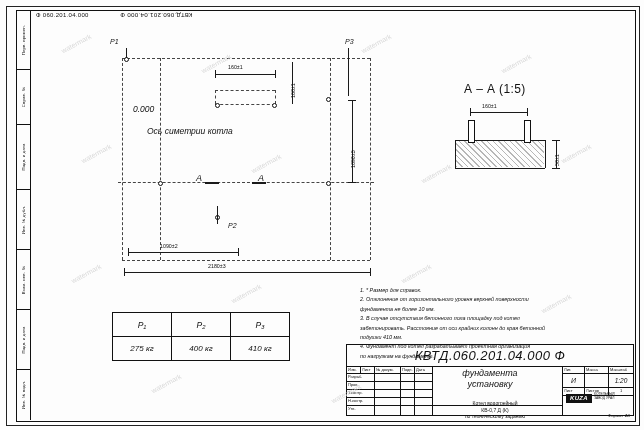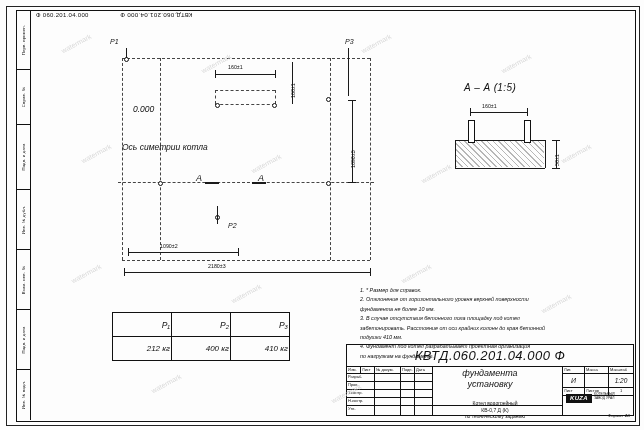--- a/index.html
+++ b/index.html
@@ -14,26 +14,26 @@
   .title-top2{position:absolute;left:120px;top:12px;font-size:6.2px;color:#111;transform:rotate(180deg);letter-spacing:.3px;}
   .line{position:absolute;background:#1a1a1a;}
   .hl{height:1px;}
   .vl{width:1px;}
   .dash-h{position:absolute;height:0;border-top:1px dashed #444;}
   .dash-v{position:absolute;width:0;border-left:1px dashed #444;}
   .dim{position:absolute;font-size:5.3px;color:#111;}
   .dim-v{position:absolute;font-size:5.3px;color:#111;transform:rotate(-90deg);transform-origin:left top;white-space:nowrap;}
   .ptmark{position:absolute;width:3px;height:3px;border-radius:50%;border:1px solid #111;background:#fff;}
   .arrowtxt{position:absolute;font-size:7px;font-style:italic;color:#111;}
-  .secTitle{position:absolute;font-size:10px;font-style:italic;color:#111;letter-spacing:.4px;}
+  .secTitle{position:absolute;font-size:12px;color:#111;letter-spacing:.4px;}
   .axisTxt{position:absolute;font-size:8.5px;font-style:italic;color:#111;}
   .zeroTxt{position:absolute;font-size:8.5px;font-style:italic;color:#111;}
   
   table.loads{position:absolute;left:112px;top:312px;border-collapse:collapse;}
-  table.loads td{border:1px solid #111;width:56px;height:21px;text-align:right;font-size:8px;font-style:italic;color:#111;margin-top:16px;}
+  table.loads td{border:1px solid #111;width:56px;height:21px;text-align:center;font-size:8px;font-style:italic;color:#111;margin-top:16px;}
   table.loads td.h{font-size:8.5px;}
   
   .notes{position:absolute;left:360px;top:286px;width:258px;font-size:5.4px;line-height:1.55;color:#111;font-style:italic;}
   .notes div{margin-bottom:1px;}
   
   .tb{position:absolute;left:346px;top:344px;width:288px;height:72px;border:1.4px solid #111;box-sizing:border-box;}
   .tb .cell{position:absolute;box-sizing:border-box;border-right:1px solid #111;border-bottom:1px solid #111;font-size:4px;color:#111;padding:0 1px;}
   .tb .nb{border-bottom:none;}
   .tb .nr{border-right:none;}
   .bigcode{position:absolute;left:346px;top:344px;width:288px;height:22px;display:flex;align-items:center;justify-content:center;font-size:13px;font-style:italic;color:#111;letter-spacing:.5px;}
@@ -108,21 +108,21 @@
 
   <div class="line vl" style="left:126px;top:48px;height:10px;"></div>
   <div class="line vl" style="left:348px;top:48px;height:48px;"></div>
   <div class="line vl" style="left:217px;top:206px;height:18px;"></div>
 
   <div class="arrowtxt" style="left:110px;top:38px;">Р1</div>
   <div class="arrowtxt" style="left:345px;top:38px;">Р3</div>
   <div class="arrowtxt" style="left:228px;top:222px;">Р2</div>
 
   <div class="zeroTxt" style="left:133px;top:104px;">0.000</div>
-  <div class="axisTxt" style="left:122px;top:126px;margin-top:16px;">Ось симетрии котла</div>
+  <div class="axisTxt" style="left:147px;top:126px;">Ось симетрии котла</div>
 
   <div class="arrowtxt" style="left:196px;top:173px;font-size:9px;">А</div>
   <div class="arrowtxt" style="left:258px;top:173px;font-size:9px;">А</div>
   <div class="line hl" style="left:205px;top:182px;width:14px;height:1.5px;"></div>
   <div class="line hl" style="left:252px;top:182px;width:14px;height:1.5px;"></div>
 
   <div class="line hl" style="left:215px;top:74px;width:60px;"></div>
   <div class="line vl" style="left:215px;top:70px;height:8px;"></div>
   <div class="line vl" style="left:275px;top:70px;height:8px;"></div>
   <div class="dim" style="left:228px;top:64px;">160±1</div>
@@ -167,21 +167,21 @@
   <div class="dim-v" style="left:554px;top:166px;">50±1</div>
 
   <table class="loads">
     <tbody>
         <tr>
       <td class="h">Р₁</td>
       <td class="h">Р₂</td>
       <td class="h">Р₃</td>
     </tr>
     <tr>
-      <td>212 кг</td>
+      <td>275 кг</td>
       <td>400 кг</td>
       <td>410 кг</td>
     </tr>
   </tbody>
     </table>
 
   <div class="notes">
     <div>1. * Размер для справок.</div>
     <div>2. Отклонение от горизонтального уровня верхней поверхности</div>
     <div>фундамента не более 10 мм.</div>

